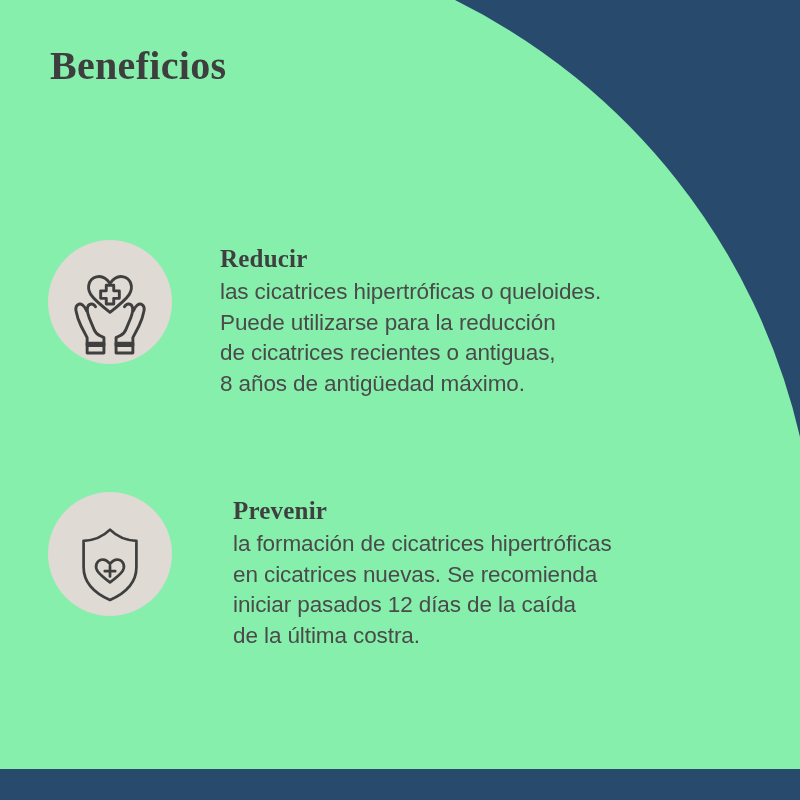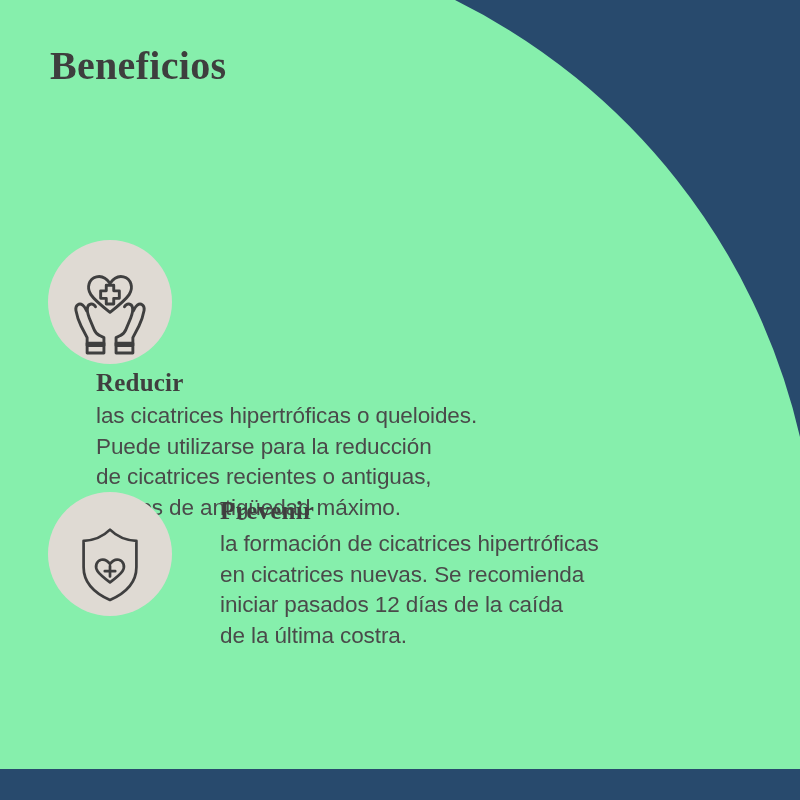--- a/index.html
+++ b/index.html
@@ -49,22 +49,22 @@
     color: #3e3e3e;
     white-space: nowrap;
   }
 
   
   .benefit-row {
     position: absolute;
     display: flex;
     align-items: flex-start;
   }
-  .benefit-row.row-0 { left: 48px; top: 240px; flex-direction: column; }
-  .benefit-row.row-1 { left: 48px; top: 492px; }
+  .benefit-row.row-0 { left: 48px; top: 240px; }
+  .benefit-row.row-1 { left: 48px; top: 492px; gap: 13px; }
 
   .icon-bubble {
     flex: 0 0 auto;
     width: 124px;
     height: 124px;
     border-radius: 50%;
     background: #dfdad3;
     position: relative;
     display: flex;
     align-items: center;
@@ -155,21 +155,21 @@
           <rect x="35.5" y="95.5" width="18" height="10.5"></rect>
           <rect x="66.5" y="95.5" width="18" height="10.5"></rect>
         </g>
       </svg>
     </div>
     <div class="benefit-text">
       <div class="benefit-heading">Reducir</div>
       <div class="benefit-body">las cicatrices hipertróficas o queloides.
 Puede utilizarse para la reducción
 de cicatrices recientes o antiguas,
-6 años de antigüedad máximo.</div>
+8 años de antigüedad máximo.</div>
     </div>
   </div>
 
   <div class="benefit-row row-1">
     <div class="icon-bubble">
       <svg viewBox="0 0 120 120" aria-hidden="true">
         <g fill="none" stroke="#3f3f3f" stroke-width="3.4" stroke-linecap="round" stroke-linejoin="round">
 
           <path d="M60 17
                    c -9 9 -21 13.5 -33 14

